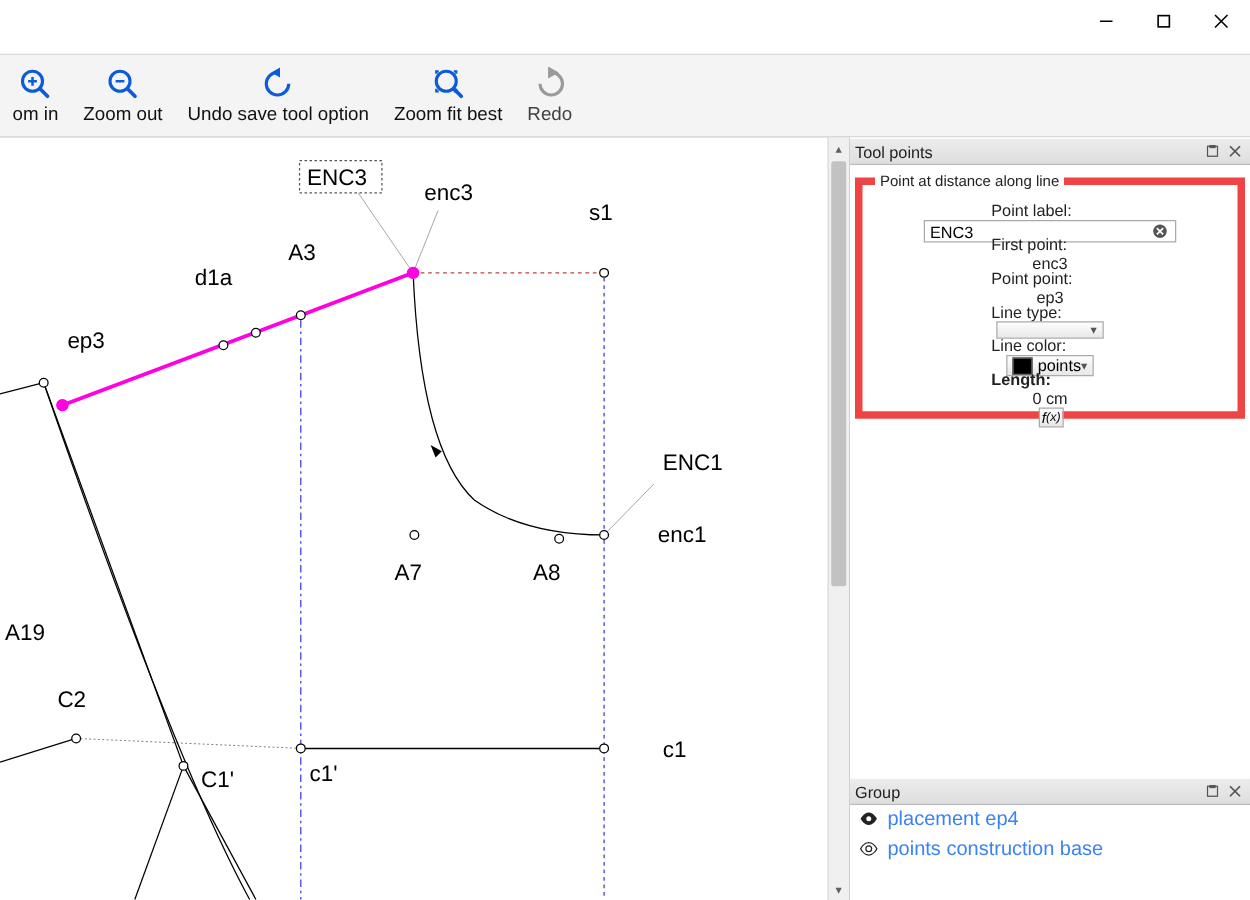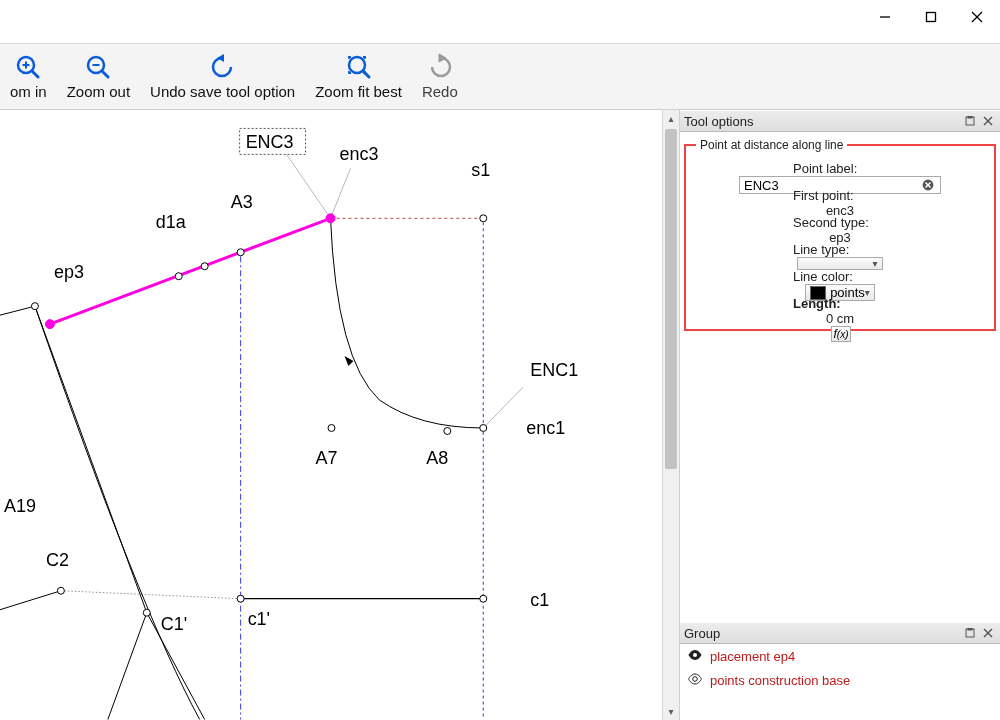--- a/index.html
+++ b/index.html
@@ -34,21 +34,21 @@
   .ptdot.hot { fill: #ff00e0; stroke: #ff00e0; }
   .sel-box { fill: none; stroke: #555; stroke-dasharray: 2 2; }
 
   
   .sidepanel { width: 320px; display: flex; flex-direction: column; background: #f4f4f5; font-size: 13px; }
   .dockhead { height: 22px; background: linear-gradient(#ececec,#dedede); border-top: 1px solid #fff; border-bottom: 1px solid #b8b8b8; display: flex; align-items: center; padding: 0 4px; }
   .dockhead .dtitle { flex: 1; font-size: 13px; color: #222; }
   .dockhead .dbtn { width: 16px; height: 16px; display: flex; align-items: center; justify-content: center; margin-left: 2px; cursor: pointer; }
 
   .optbody { flex: 1; background: #fff; padding: 6px 4px 4px 4px; overflow: hidden; }
-  fieldset.opt { border: 2px solid #ef4444; padding: 6px 6px; position: relative; }
+  fieldset.opt { border: 6px solid #ef4444; padding: 6px 6px; position: relative; }
   fieldset.opt legend { font-size: 12px; color: #222; padding: 0 4px; margin-left: 4px; }
 
   .row { display: flex; align-items: center; height: 24px; margin: 3px 0; flex-direction: column; }
   .row .lbl { width: 94px; font-size: 13px; color: #222; }
   .row .val { font-size: 13px; color: #222; }
   .row .lbl.bold { font-weight: bold; }
 
   .textfield { flex: 1; height: 22px; border: 1px solid #aaa; background: #fff; display: flex; align-items: center; padding: 0 4px; }
   .textfield input { border: none; outline: none; flex: 1; font-size: 13px; background: transparent; }
   .clrbtn { width: 16px; height: 16px; display:flex; align-items:center; justify-content:center; cursor:pointer; }
@@ -57,21 +57,21 @@
   .combo .caret { margin-left: auto; font-size: 10px; color: #555; }
   .combo.line { flex: 1; max-width: 110px; }
   .combo.color { flex: 1; max-width: 150px; }
   .swatch { width: 16px; height: 14px; background: #000; border: 1px solid #666; margin-right: 4px; }
 
   .fxbtn { width: 20px; height: 22px; border: 1px solid #aaa; background: linear-gradient(#fdfdfd,#e8e8e8); display:flex; align-items:center; justify-content:center; font-style: italic; font-size: 12px; cursor:pointer; margin-left: 2px;}
 
   .grouplist { background: #fff; flex: 0 0 76px; overflow: hidden; }
   .gitem { display: flex; align-items: center; height: 24px; padding: 0 6px; cursor: pointer; }
   .gitem .gicon { width: 18px; text-align: center; margin-right: 6px; }
-  .gitem .gtext { font-size: 13px; color: #b91c1c; }
+  .gitem .gtext { font-size: 16px; color: #3b82f6; }
 </style>
 </head>
 <body>
 
 <div class="titlebar">
   <div class="winbtn">
     <svg viewBox="0 0 12 12">
         <line x1="1" y1="6" x2="11" y2="6" stroke="#000" stroke-width="1.3"></line>
       </svg>
   </div>
@@ -206,21 +206,21 @@
     <div class="vscroll">
       <div class="arrow">▴</div>
       <div class="thumb"></div>
       <div class="arrow" style="position:absolute;bottom:0;left:0;right:0">▾</div>
     </div>
   </div>
 
   <div class="sidepanel">
 
     <div class="dockhead">
-      <span class="dtitle">Tool options</span>
+      <span class="dtitle">Tool points</span>
       <span class="dbtn">
           <svg width="10" height="10" viewBox="0 0 10 10">
             <rect x="1" y="1" width="8" height="8" fill="none" stroke="#555"></rect>
             <rect x="2.5" y="0" width="5" height="2.5" fill="#555"></rect>
           </svg>
         </span>
       <span class="dbtn">
           <svg width="10" height="10" viewBox="0 0 10 10">
             <line x1="1" y1="1" x2="9" y2="9" stroke="#555" stroke-width="1.4"></line>
             <line x1="9" y1="1" x2="1" y2="9" stroke="#555" stroke-width="1.4"></line>
@@ -245,21 +245,21 @@
               </span>
           </div>
         </div>
 
         <div class="row">
           <span class="lbl">First point:</span>
           <span class="val">enc3</span>
         </div>
 
         <div class="row">
-          <span class="lbl">Second type:</span>
+          <span class="lbl">Point point:</span>
           <span class="val">ep3</span>
         </div>
 
         <div class="row">
           <span class="lbl">Line type:</span>
           <div class="combo line">
             <svg width="70" height="6" viewBox="0 0 70 6"></svg>
             <span class="caret">▾</span>
           </div>
         </div>

